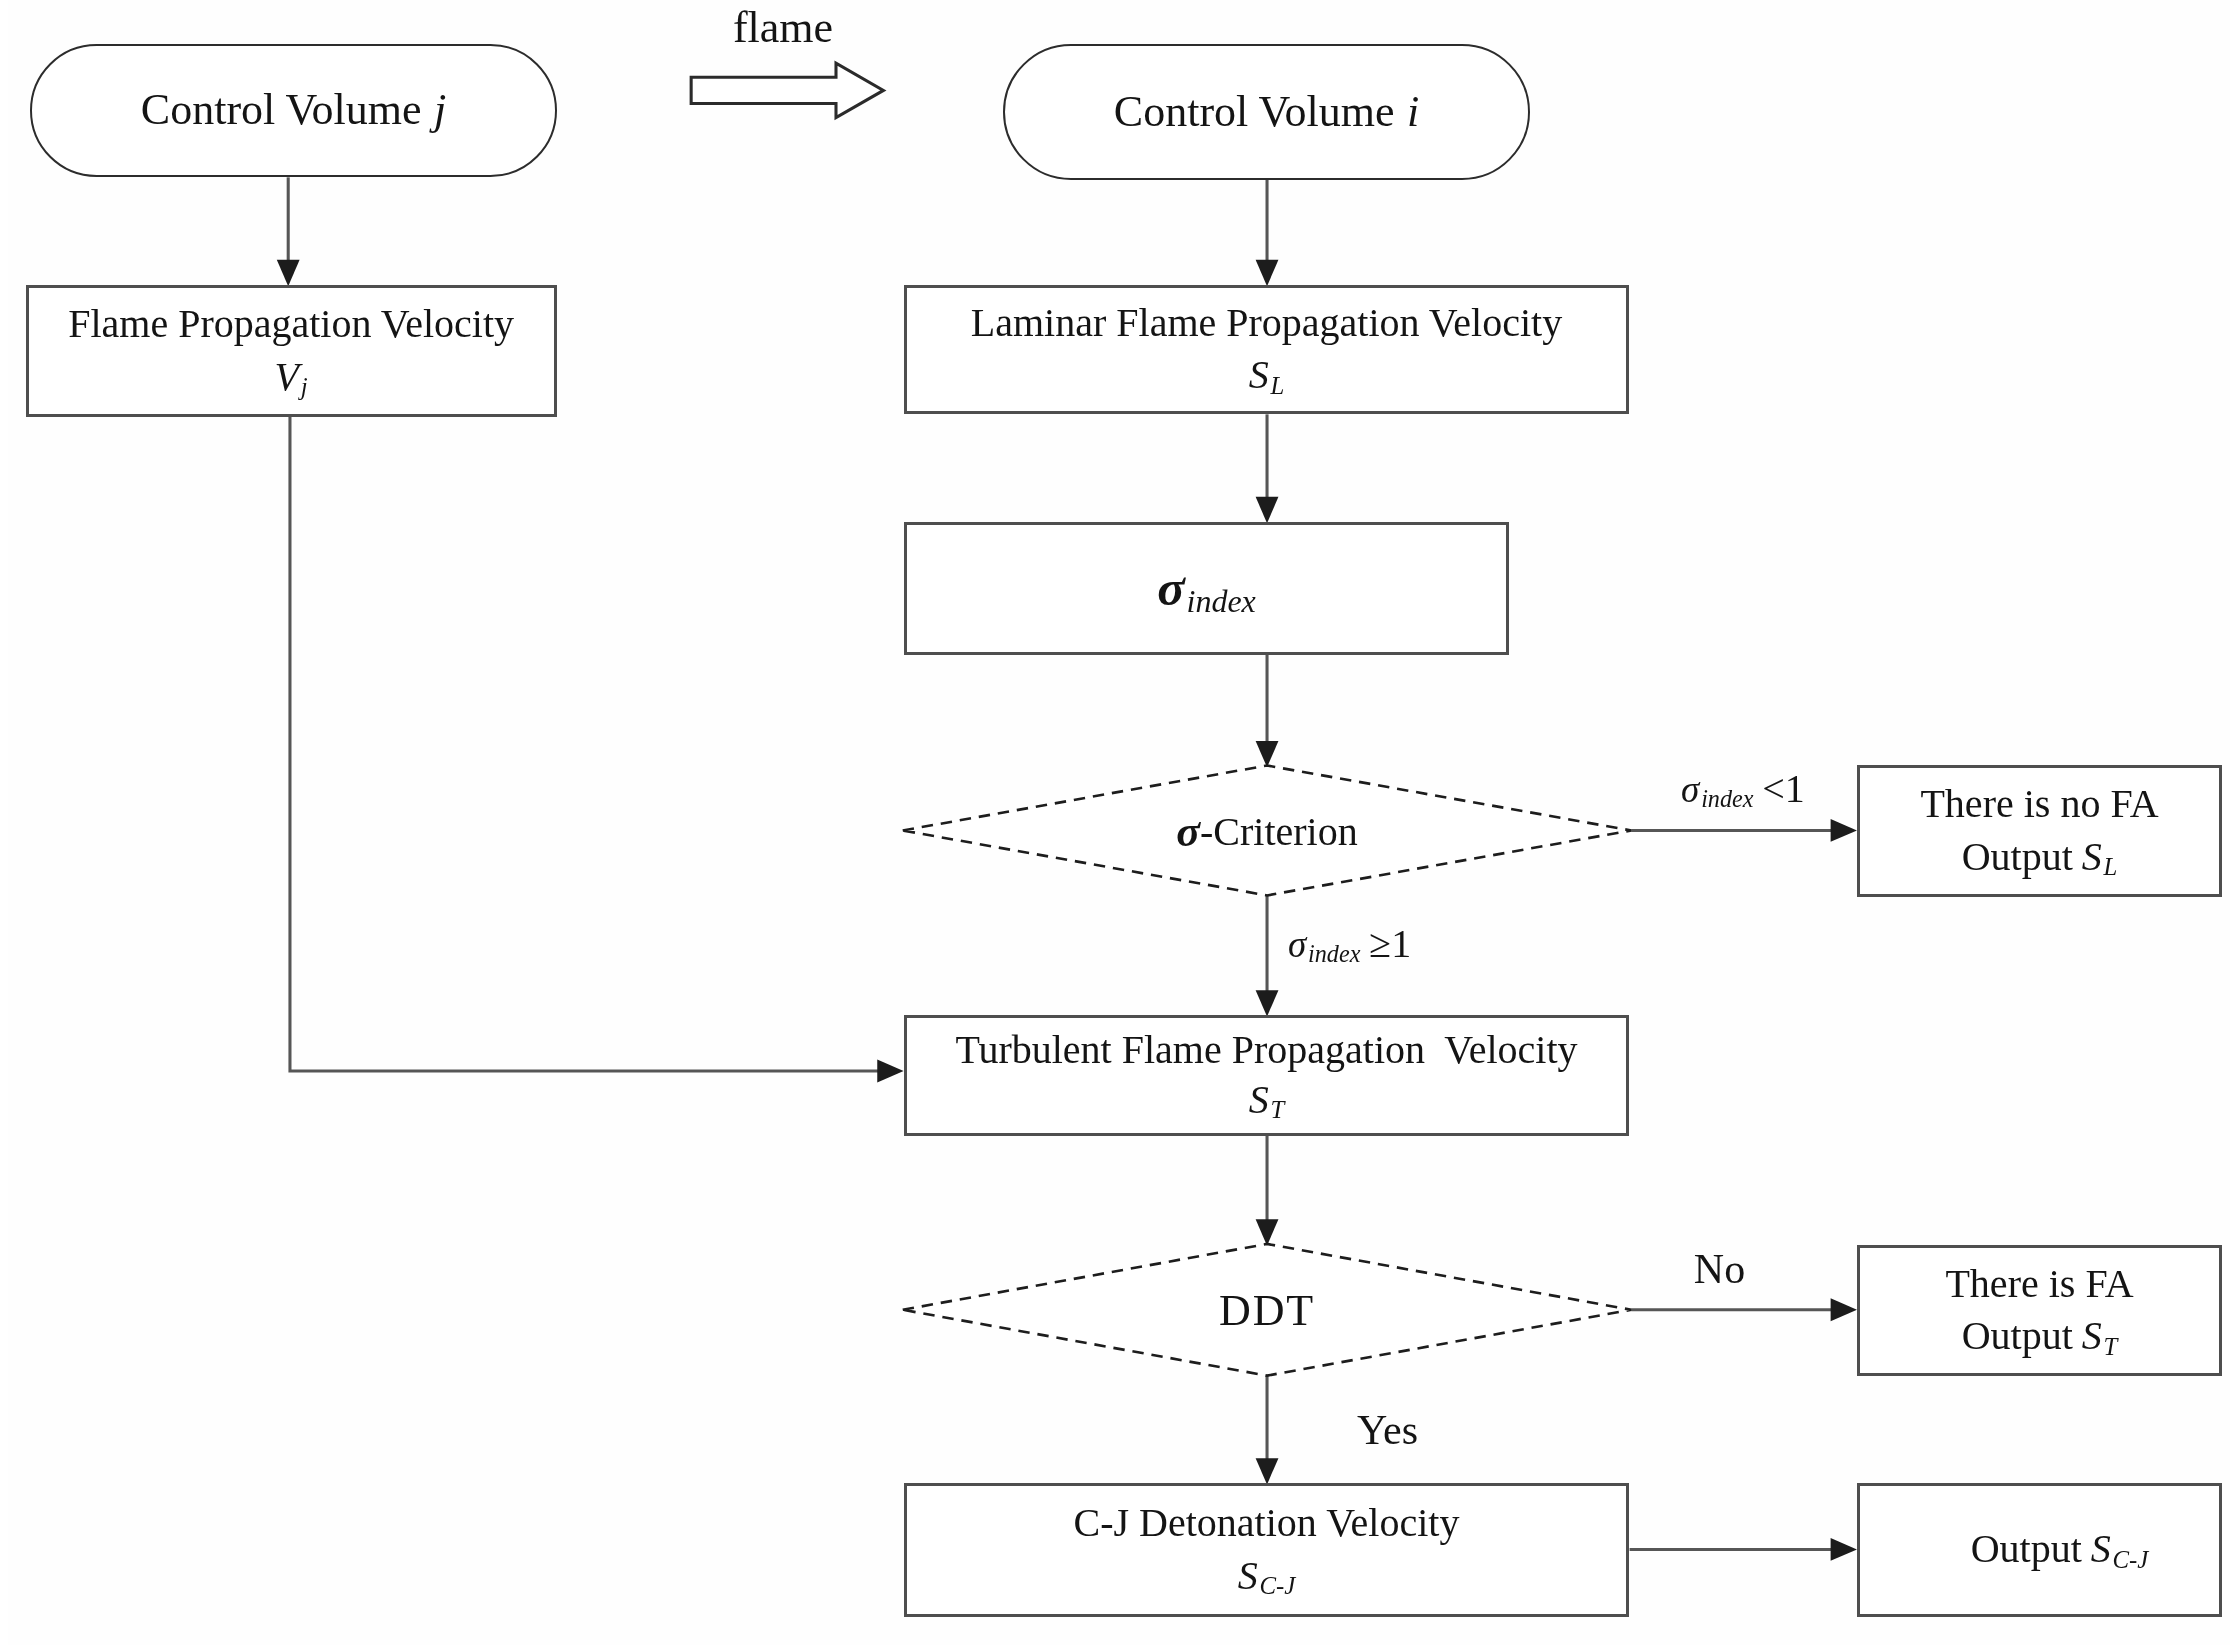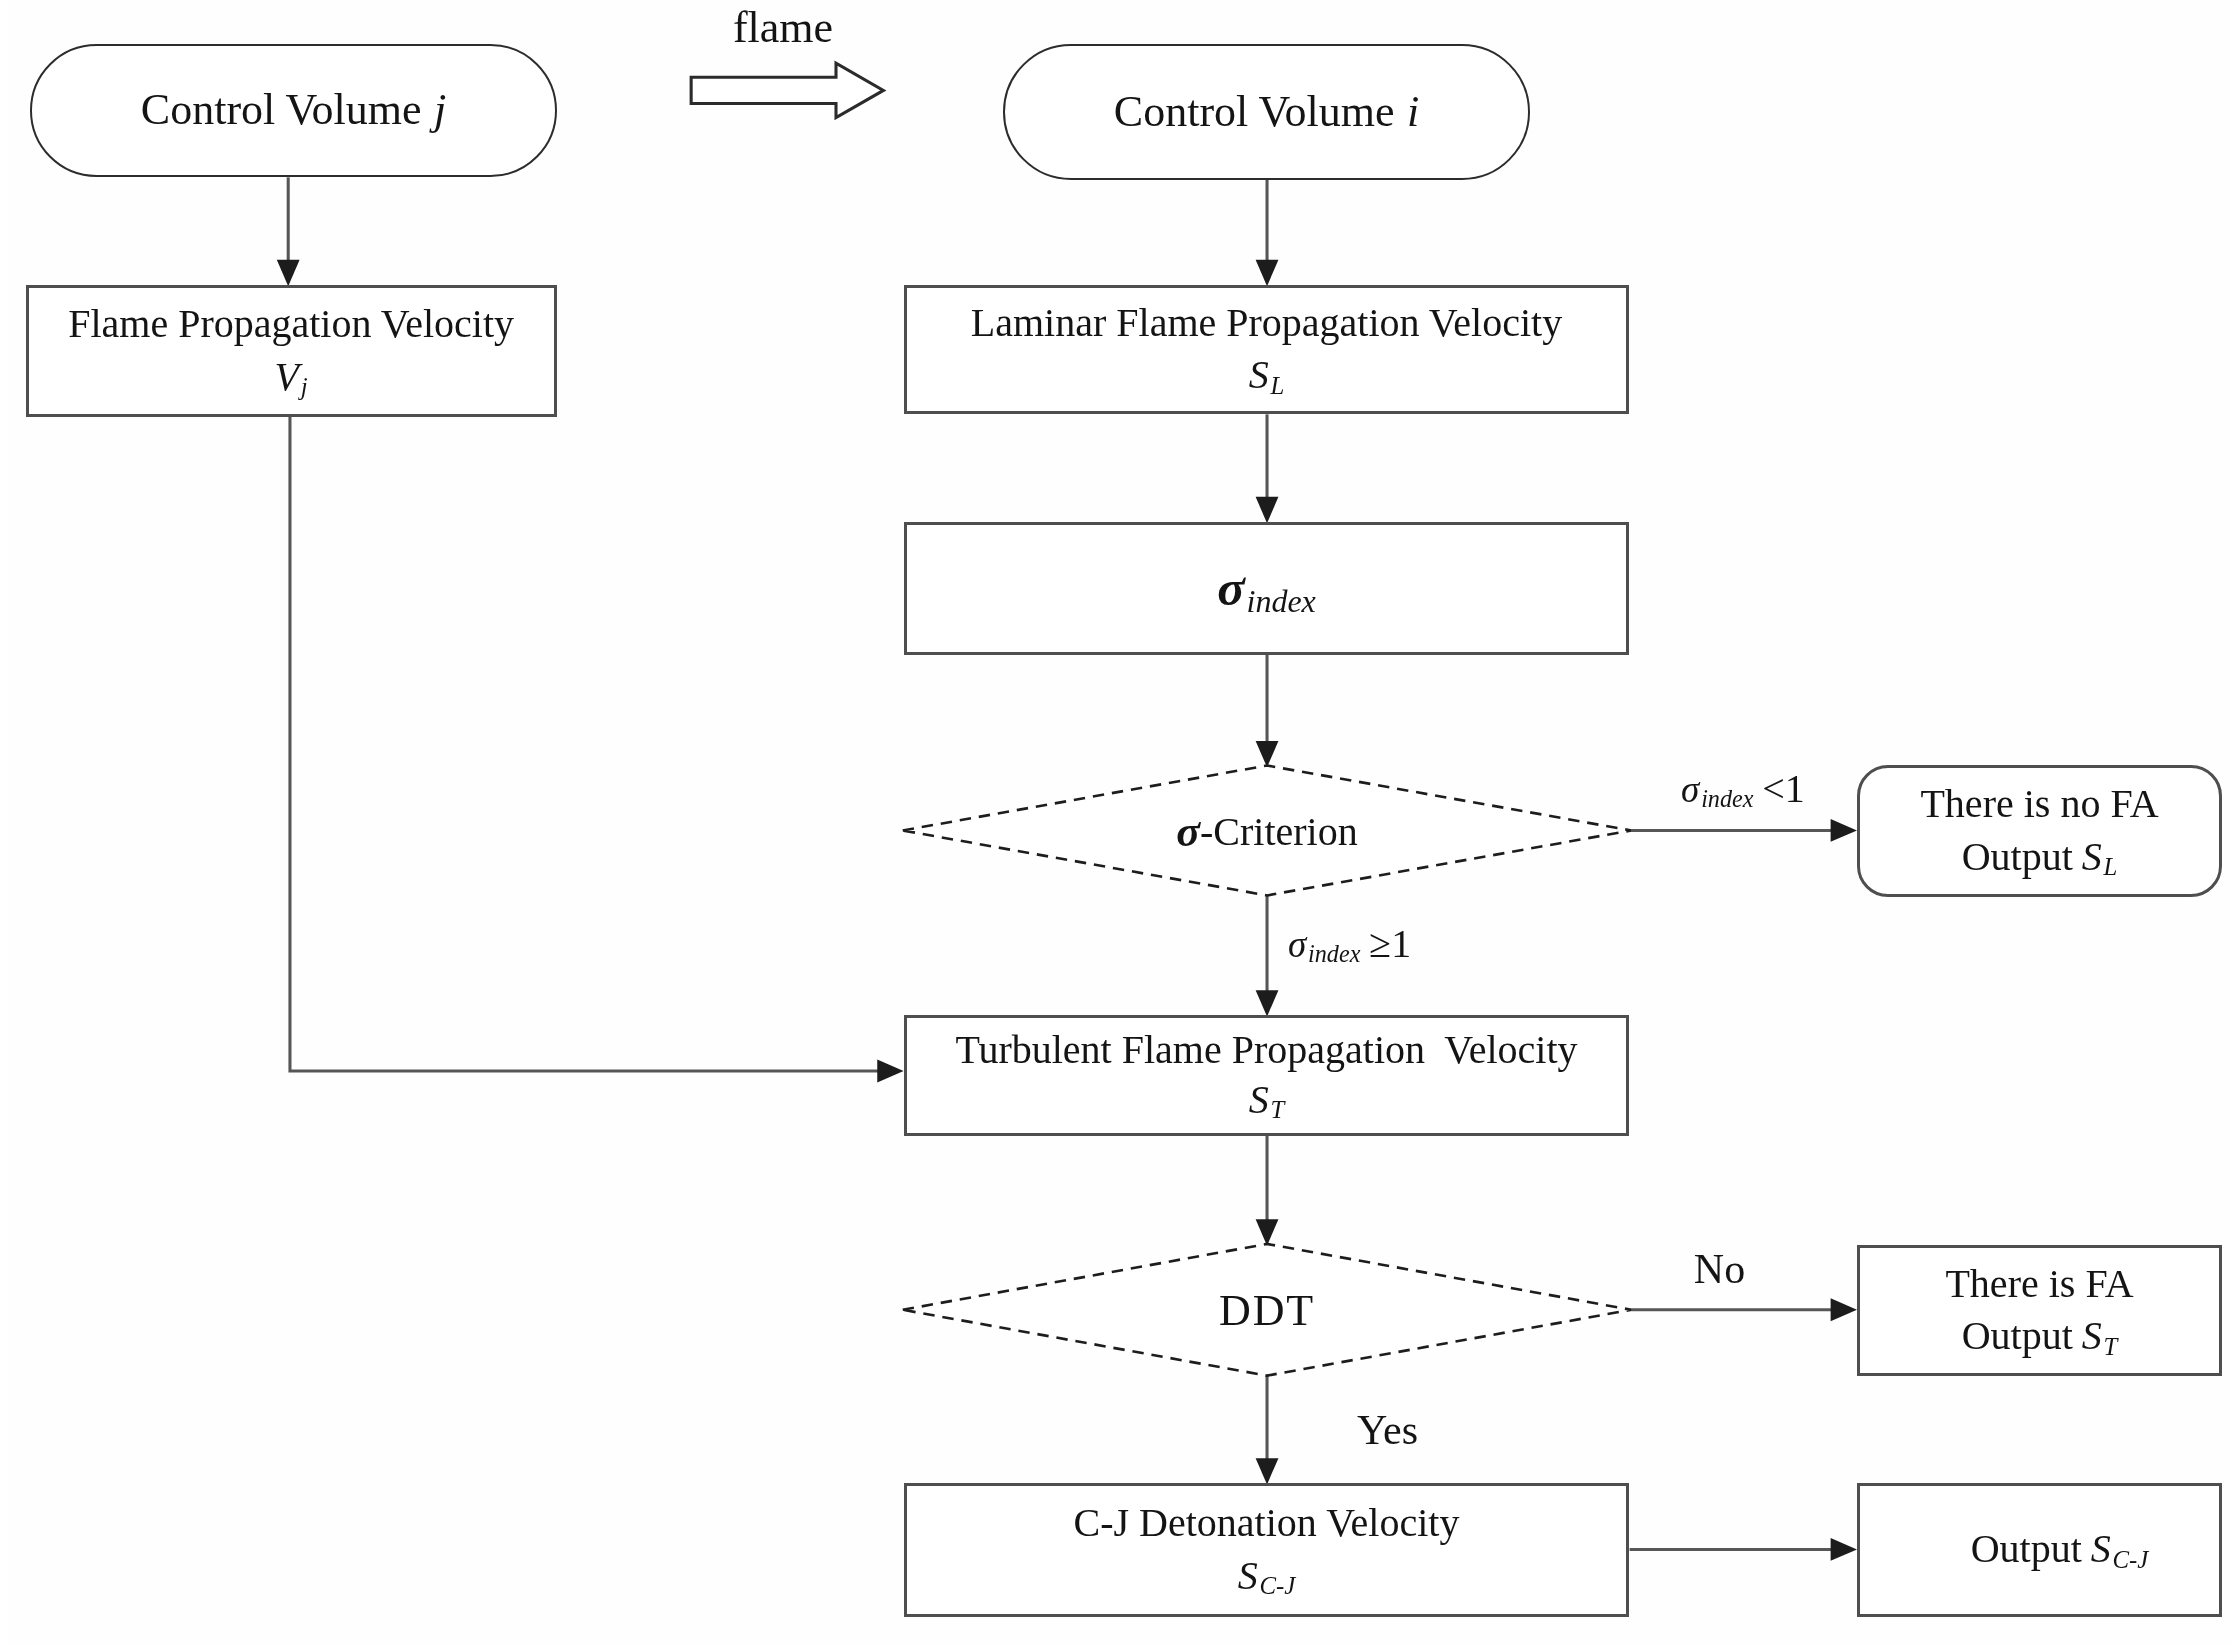--- a/index.html
+++ b/index.html
@@ -112,36 +112,36 @@
     </div>
   </div>
 
   <div class="node box" style="left:896px;top:285px;width:725px;height:129px;">
     <div class="l1">Laminar Flame Propagation Velocity</div>
     <div>
       <span class="sym">S</span><span class="sub">L</span>
     </div>
   </div>
 
-  <div class="node box" style="left:896px;top:522px;width:725px;height:133px;">
+  <div class="node box" style="left:896px;top:522px;width:605px;height:133px;">
     <div>
       <span class="big-sigma">σ</span><span class="sub" style="font-size:32px;">index</span>
     </div>
   </div>
 
   <div class="dlabel" style="left:908px;top:801px;width:702px;height:60px;">
     <span class="crit-sigma">σ</span>
       <span>-Criterion</span>
   </div>
 
   <div class="edge-label" style="left:1643px;top:765px;width:184px;text-align:center;">
     <span class="sym">σ</span><span class="sub">index</span><span class="op">&lt;1</span>
   </div>
 
-  <div class="node box side" style="left:1849px;top:765px;width:365px;height:132px;border-radius:31px;">
+  <div class="node box side" style="left:1849px;top:765px;width:365px;height:132px;">
     <div>There is no FA</div>
     <div>
       <span>Output</span><span class="spacer"></span><span class="sym">S</span><span class="sub">L</span>
     </div>
   </div>
 
   <div class="edge-label" style="left:1280px;top:920px;">
     <span class="sym">σ</span><span class="sub">index</span><span class="op">≥1</span>
   </div>
 

